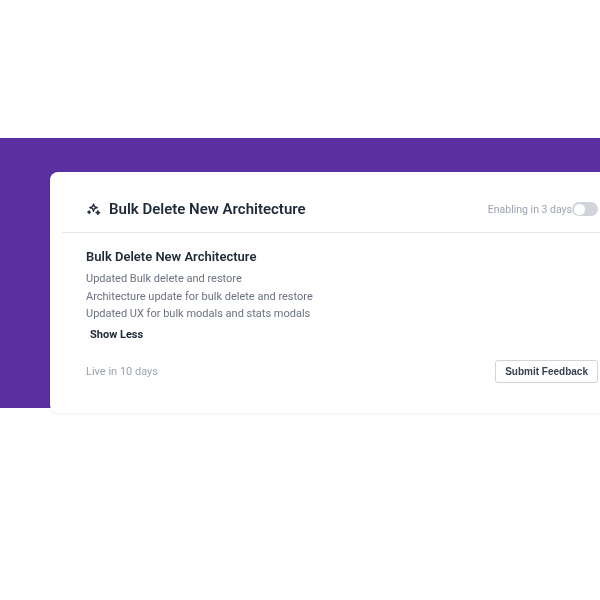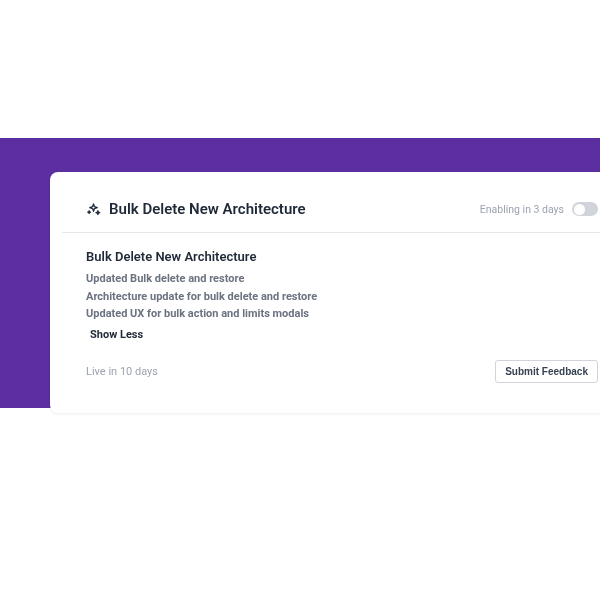--- a/index.html
+++ b/index.html
@@ -41,21 +41,21 @@
     gap: 8px;
   }
   .card-title {
     font-size: 15px;
     font-weight: 600;
     color: #1f2937;
   }
   .card-header-right {
     display: flex;
     align-items: center;
-    gap: 8px;
+    gap: 0;
   }
   .enabling-label {
     font-size: 10.5px;
     color: #9ca3af;
   }
   .toggle {
     width: 26px;
     height: 14px;
     background: #d1d5db;
     border-radius: 999px;
@@ -77,21 +77,20 @@
   .body-title {
     font-size: 13px;
     font-weight: 600;
     color: #1f2937;
     margin-bottom: 6px;
   }
   .body-line {
     font-size: 11px;
     color: #6b7280;
     line-height: 1.6;
-    font-weight: bold;
   }
   .show-less {
     font-size: 11px;
     font-weight: 700;
     color: #1f2937;
     margin-top: 2px;
     margin-left: 4px;
     display: inline-block;
     cursor: pointer;
   }
@@ -137,21 +136,21 @@
     <div class="card-header-right">
       <span class="enabling-label">Enabling in 3 days</span>
       <div class="toggle"></div>
     </div>
   </div>
 
   <div class="card-body">
     <div class="body-title">Bulk Delete New Architecture</div>
     <div class="body-line">Updated Bulk delete and restore</div>
     <div class="body-line">Architecture update for bulk delete and restore</div>
-    <div class="body-line">Updated UX for bulk action and limits modals</div>
+    <div class="body-line">Updated UX for bulk modals and stats modals</div>
     <span class="show-less">Show Less</span>
   </div>
 
   <div class="card-footer">
     <span class="live-label">Live in 10 days</span>
     <button class="submit-btn">Submit Feedback</button>
   </div>
 </div>
 
 </body></html>

